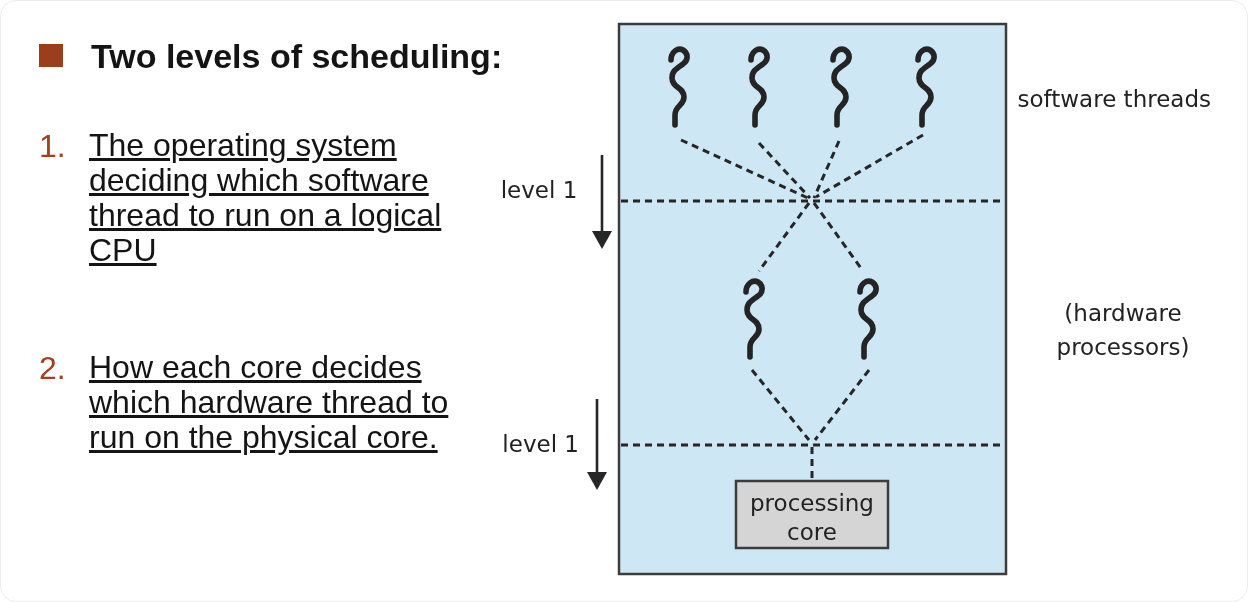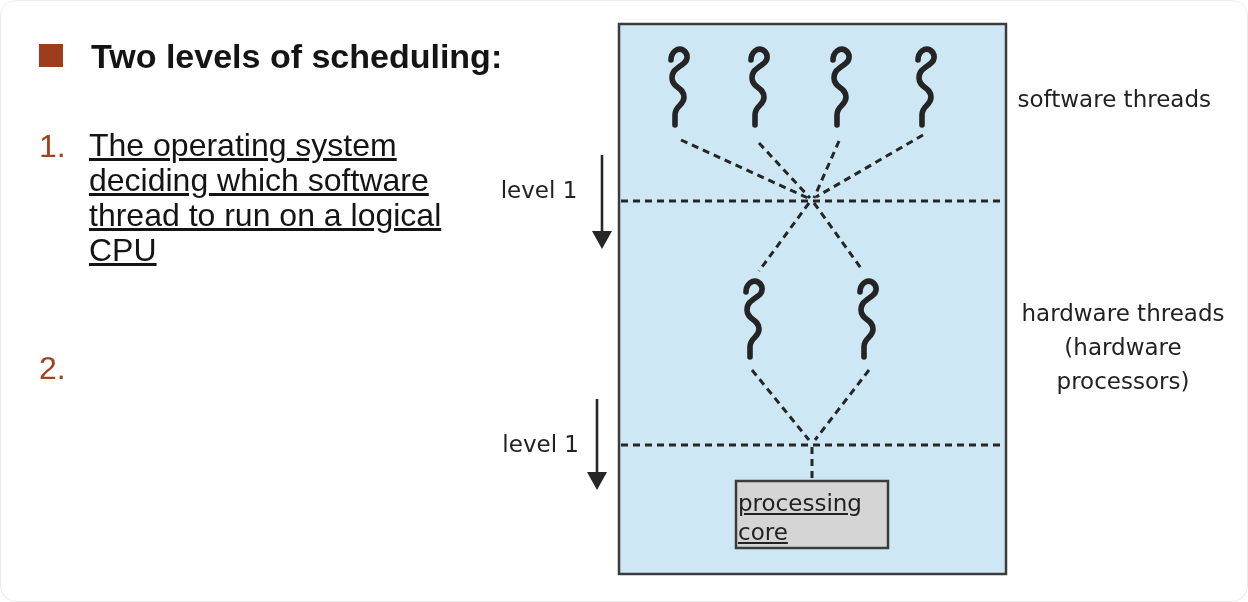--- a/index.html
+++ b/index.html
@@ -42,38 +42,38 @@
     position:absolute;
     font-family:"DejaVu Sans", sans-serif;
     font-size:23px;color:#222222;
   }
   #level1-label{left:488px;top:176px;width:100px;text-align:center;}
   #level2-label{left:478px;top:430px;width:100px;text-align:right;}
   #software-threads-label{left:998px;top:85px;width:212px;text-align:right;}
   #hardware-threads-label{left:1004px;top:295px;width:236px;text-align:center;line-height:34px;}
   #processing-core-label{
     left:737px;top:482px;width:148px;height:69px;
-    display:flex;align-items:center;justify-content:center;text-align:left;
+    display:flex;align-items:center;justify-content:center;text-align:center;
     line-height:29px;
-    text-decoration:underline;
   }
   .diagram-svg{position:absolute;left:0;top:0;}
 </style>
 </head>
 <body>
 
 <div class="slide">
 
   <div class="bullet"></div>
   <div class="heading">Two levels of scheduling:</div>
 
   <div class="num" id="num-1">1.</div>
   <div class="item-text" id="item-1">The operating system deciding which software thread to run on a logical CPU</div>
 
   <div class="num" id="num-2">2.</div>
+  <div class="item-text" id="item-2">How each core decides which hardware thread to run on the physical core.</div>
 
   <svg class="diagram-svg" width="1248" height="602" viewBox="0 0 1248 602">
     <defs>
       <path id="thread-squiggle" d="M 3 13 C 3 5, 10 0, 15 3 C 20 6, 21 13, 15 17 C 8 22, 4 24, 4 31 C 4 41, 16 40, 16 50 C 16 59, 7 58, 7 68 C 7 72, 7 75, 7 78" fill="none" stroke="#242424" stroke-width="5.6" stroke-linecap="round"></path>
     </defs>
 
     <rect x="618" y="23" width="387" height="550" fill="#cde7f5" stroke="#3c3c3c" stroke-width="2.5"></rect>
 
     <g>
       <use href="#thread-squiggle" transform="translate(667,46)"></use>
@@ -115,18 +115,17 @@
       <polygon points="596,489 586,471 606,471" fill="#262626"></polygon>
     </g>
 
     <rect x="735" y="480" width="152" height="67" fill="#d5d5d5" stroke="#3c3c3c" stroke-width="2.5"></rect>
   </svg>
 
   <div class="dlabel" id="level1-label">level 1</div>
   <div class="dlabel" id="level2-label">level 1</div>
   <div class="dlabel" id="software-threads-label">software threads</div>
   <div class="dlabel" id="hardware-threads-label">
-    <div>hardware threads</div>
     <div>(hardware processors)</div>
   </div>
   <div class="dlabel" id="processing-core-label">processing core</div>
 
 </div>
 
 </body></html>

